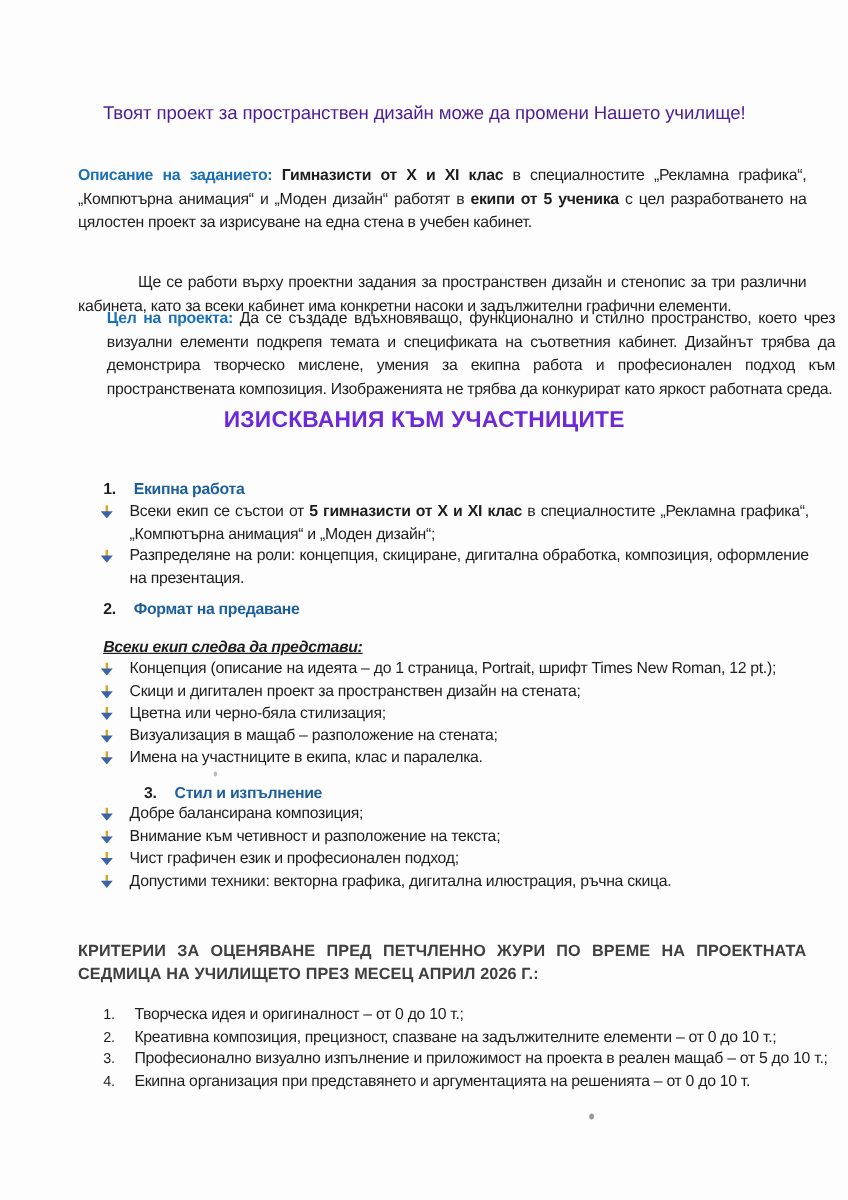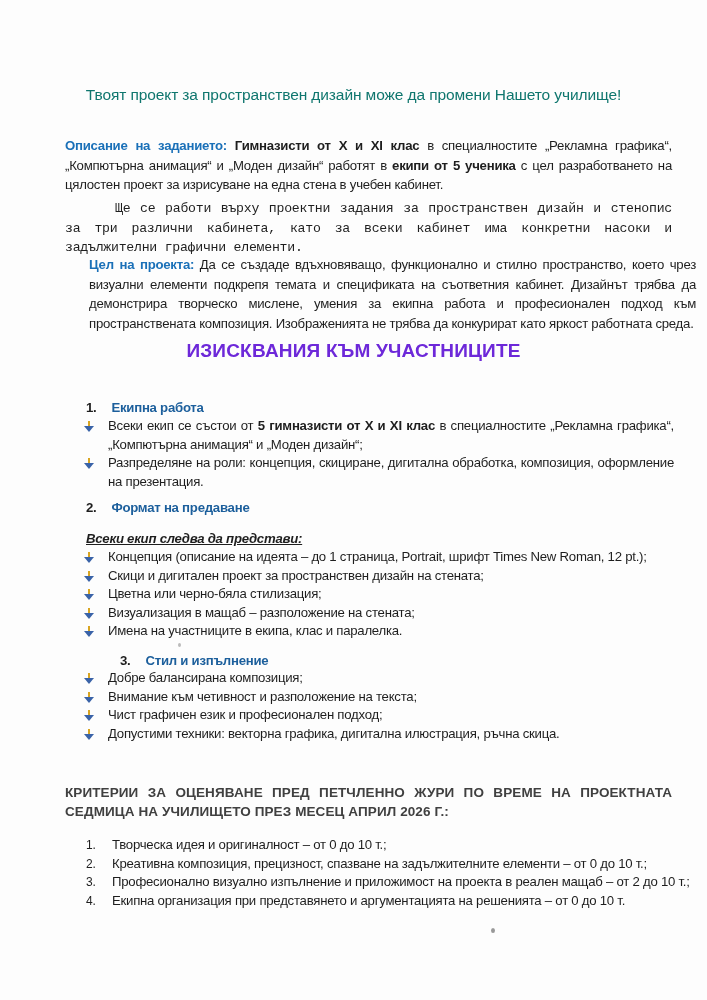--- a/index.html
+++ b/index.html
@@ -4,21 +4,21 @@
   <style>
     html, body { margin: 0; padding: 0; }
     body {
       width: 707px; height: 1000px; background: #fdfdfd; overflow: hidden;
       font-family: "Liberation Sans", sans-serif; color: #1e1e1e;
       position: relative;
     }
     .page { position: absolute; left: 0; top: 0; width: 707px; height: 1000px; }
     .title {
       position: absolute; top: 86px; left: 0; width: 707px; text-align: center;
-      font-size: 15.5px; color: #0f766e; letter-spacing: -0.1px;
+      font-size: 15.5px; color: #4c1d95; letter-spacing: -0.1px;
     }
     .para {
       position: absolute; left: 65px; width: 607px; font-size: 13.2px; line-height: 19.5px;
       text-align: justify; font-stretch: condensed; letter-spacing: -0.25px;
     }
     .label { color: #1a70b8; font-weight: bold; }
     .b { font-weight: bold; }
     .indent { text-indent: 50px; }
     .section-title {
       position: absolute; top: 340px; left: 0; width: 707px; text-align: center;
@@ -62,21 +62,21 @@
 </svg>
 
 <div class="page">
 
   <div class="title">Твоят проект за пространствен дизайн може да промени Нашето училище!</div>
 
   <div class="para" style="top:136px;">
     <span class="label">Описание на заданието:</span><span class="b"> Гимназисти от X и XI клас</span><span> в специалностите „Рекламна графика“, „Компютърна анимация“ и „Моден дизайн“ работят в </span><span class="b">екипи от 5 ученика</span><span> с цел разработването на цялостен проект за изрисуване на една стена в учебен кабинет.</span>
   </div>
 
-  <div class="para indent" style="top:199px;font-family:Liberation Mono, monospace;">Ще се работи върху проектни задания за пространствен дизайн и стенопис за три различни кабинета, като за всеки кабинет има конкретни насоки и задължителни графични елементи.</div>
+  <div class="para indent" style="top:225px;">Ще се работи върху проектни задания за пространствен дизайн и стенопис за три различни кабинета, като за всеки кабинет има конкретни насоки и задължителни графични елементи.</div>
 
   <div class="para" style="top:255px;margin-left:24px;">
     <span class="label">Цел на проекта:</span><span> Да се създаде вдъхновяващо, функционално и стилно пространство, което чрез визуални елементи подкрепя темата и спецификата на съответния кабинет. Дизайнът трябва да демонстрира творческо мислене, умения за екипна работа и професионален подход към пространствената композиция. Изображенията не трябва да конкурират като яркост работната среда.</span>
   </div>
 
   <div class="section-title">ИЗИСКВАНИЯ КЪМ УЧАСТНИЦИТЕ</div>
 
   <div class="sub" style="top:400px;">
     <span class="num">1.</span>
     <span class="txt">Екипна работа</span>
@@ -136,19 +136,19 @@
     <li><svg class="arrow">
           <use href="#arr"></use>
         </svg><span>Допустими техники: векторна графика, дигитална илюстрация, ръчна скица.</span></li>
   </ul>
 
   <div class="crit-head">КРИТЕРИИ ЗА ОЦЕНЯВАНЕ ПРЕД ПЕТЧЛЕННО ЖУРИ ПО ВРЕМЕ НА ПРОЕКТНАТА СЕДМИЦА НА УЧИЛИЩЕТО ПРЕЗ МЕСЕЦ АПРИЛ 2026 Г.:</div>
 
   <ol class="olist">
     <li><span class="n">1.</span><span>Творческа идея и оригиналност – от 0 до 10 т.;</span></li>
     <li><span class="n">2.</span><span>Креативна композиция, прецизност, спазване на задължителните елементи – от 0 до 10 т.;</span></li>
-    <li><span class="n">3.</span><span>Професионално визуално изпълнение и приложимост на проекта в реален мащаб – от 2 до 10 т.;</span></li>
+    <li><span class="n">3.</span><span>Професионално визуално изпълнение и приложимост на проекта в реален мащаб – от 5 до 10 т.;</span></li>
     <li><span class="n">4.</span><span>Екипна организация при представянето и аргументацията на решенията – от 0 до 10 т.</span></li>
   </ol>
 
   <div class="speck" style="left:491px;top:928px;width:4px;height:5px;"></div>
   <div class="speck" style="left:178px;top:643px;width:3px;height:4px;background:#bbb;"></div>
 </div>
 
 </body></html>

